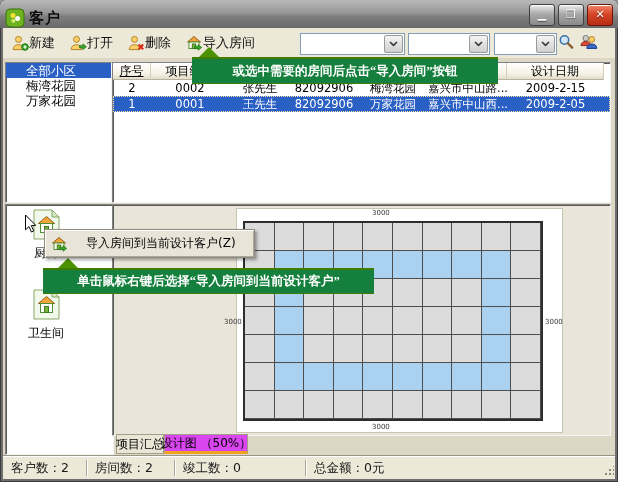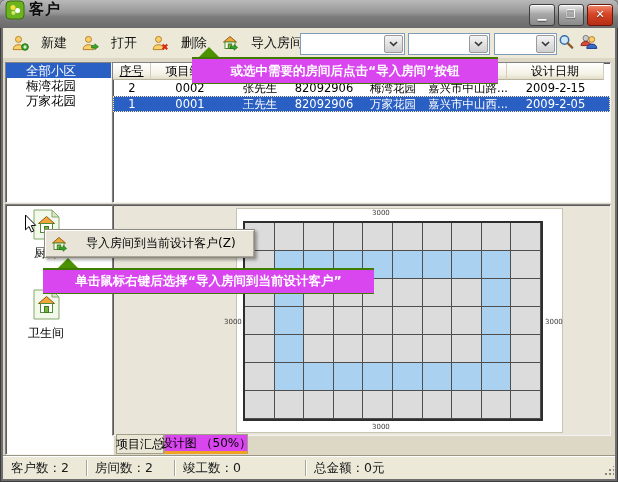--- a/index.html
+++ b/index.html
@@ -1,31 +1,31 @@
 <!DOCTYPE html>
 <html><head>
 <meta charset="utf-8">
 <style>
   html,body{margin:0;padding:0;background:#9a9a9a;font-family:"DejaVu Sans","Liberation Sans",sans-serif;}
   .window{position:relative;width:618px;height:482px;background:#6e6e6e;overflow:hidden;border-radius:5px 5px 0 0;box-shadow:inset 0 0 0 1px #3c3c3c;}
   
   .titlebar{position:absolute;left:0;top:0;width:618px;height:28px;
     background:linear-gradient(180deg,#b9b9b9 0%,#979797 45%,#7c7c7c 60%,#6a6a6a 100%);
-    border-radius:5px 5px 0 0;display:flex;align-items:flex-start;}
+    border-radius:5px 5px 0 0;display:flex;align-items:flex-end;}
   .app-icon{width:20px;height:20px;margin:0 4px 0 5px;display:flex;}
   .title-text{font-size:15px;font-weight:bold;color:#0d0d0d;letter-spacing:1px;}
   .winbtns{position:absolute;right:5px;top:4px;display:flex;gap:3px;}
   .winbtn{width:24px;height:20px;border-radius:3px;border:1px solid #3f3f3f;
     background:linear-gradient(180deg,#ececec,#a8a8a8 45%,#8a8a8a);display:flex;align-items:center;justify-content:center;
     color:#fff;font-size:11px;font-weight:bold;box-shadow:inset 0 1px 0 #fff;cursor:default;}
   .winbtn.close{background:linear-gradient(180deg,#f08a6e,#d84628 45%,#b52c14);border-color:#6e1408;}
   .winbtn .g{line-height:10px;text-shadow:0 1px 1px rgba(0,0,0,.5);}
   
   .toolbar{position:absolute;left:3px;top:28px;width:612px;height:30px;background:#ece9d8;border-bottom:1px solid #cfcab2;display:flex;align-items:center;}
-  .tbtn{display:inline-flex;align-items:center;gap:12px;padding:2px 5px;margin-left:3px;font-size:13px;color:#111;border:1px solid transparent;border-radius:2px;}
+  .tbtn{display:inline-flex;align-items:center;gap:0;padding:2px 5px;margin-left:3px;font-size:13px;color:#111;border:1px solid transparent;border-radius:2px;}
   .tbtn .ticon{display:flex;width:17px;height:16px;}
   .combo{position:absolute;top:33px;height:20px;background:#fff;border:1px solid #7f9db9;display:flex;align-items:center;justify-content:flex-end;}
   .combo .arrow{width:17px;height:16px;margin-right:1px;border:1px solid #9a9a9a;border-radius:2px;
     background:linear-gradient(180deg,#f4f4f4,#cfcfcf);display:flex;align-items:center;justify-content:center;}
   .ticon-sm{position:absolute;top:34px;width:18px;height:17px;display:flex;}
   
   .main{position:absolute;left:3px;top:58px;width:612px;height:397px;background:#ddd8c6;}
   .panel-sunken{position:absolute;background:#fff;border:1px solid #828282;border-right-color:#f4f4f4;border-bottom-color:#f4f4f4;box-shadow:inset 1px 1px 0 #5a5a5a;}
   
   .side-item{height:15px;line-height:15px;font-size:12.5px;padding-left:20px;color:#000;white-space:nowrap;}
@@ -47,21 +47,21 @@
   
   .tab{position:absolute;top:434px;height:20px;box-sizing:border-box;border:1px solid #a39e8a;background:#eae6d6;font-size:12px;color:#000;display:flex;align-items:center;justify-content:center;white-space:nowrap;}
   .tab.active{background:#d946ef;border-bottom:3px solid #f0a322;font-weight:normal;}
   
   .statusbar{position:absolute;left:3px;top:456px;width:612px;height:22px;background:#ece9d8;border-top:1px solid #ffffff;box-shadow:0 -1px 0 #9a9684;display:flex;align-items:center;}
   .status-item{font-size:12.5px;color:#1a1a1a;padding-left:8px;box-sizing:border-box;height:16px;line-height:16px;border-right:1px solid #a8a49a;box-shadow:1px 0 0 #fff;}
   .status-item:last-child{border-right:none;box-shadow:none;}
   .grip{position:absolute;right:4px;bottom:6px;width:10px;height:10px;
     background:radial-gradient(circle at 2px 8px,#8a8678 1px,transparent 1.3px),radial-gradient(circle at 6px 8px,#8a8678 1px,transparent 1.3px),radial-gradient(circle at 6px 4px,#8a8678 1px,transparent 1.3px),radial-gradient(circle at 10px 8px,#8a8678 1px,transparent 1.3px),radial-gradient(circle at 10px 4px,#8a8678 1px,transparent 1.3px),radial-gradient(circle at 10px 0px,#8a8678 1px,transparent 1.3px);}
   
-  .callout{position:absolute;background:#d946ef;border-top:2px solid #3f7d00;border-bottom:1px solid #3f7d00;color:#fff;font-weight:bold;font-size:12.5px;display:flex;align-items:center;justify-content:center;white-space:nowrap;z-index:40;}
+  .callout{position:absolute;background:#15803d;border-top:2px solid #3f7d00;border-bottom:1px solid #3f7d00;color:#fff;font-weight:bold;font-size:12.5px;display:flex;align-items:center;justify-content:center;white-space:nowrap;z-index:40;font-family:Liberation Serif, serif;}
   .callout-tri{position:absolute;width:0;height:0;border-left:11px solid transparent;border-right:11px solid transparent;border-bottom:11px solid #4c9200;z-index:40;}
   
   .ctxmenu{position:absolute;left:44px;top:229px;width:209px;background:#e8e4d8;border:1px solid #8f8b7e;
     box-shadow:inset 1px 1px 0 #ffffff,inset -1px -1px 0 #aaa699,2px 2px 3px rgba(0,0,0,.35);z-index:50;}
   .ctxitem{display:flex;align-items:center;gap:18px;padding:5px 6px;font-size:12px;color:#000;white-space:nowrap;}
   .cursor{position:absolute;left:24px;top:214px;z-index:60;display:flex;}
 </style>
 </head>
 <body>
 

